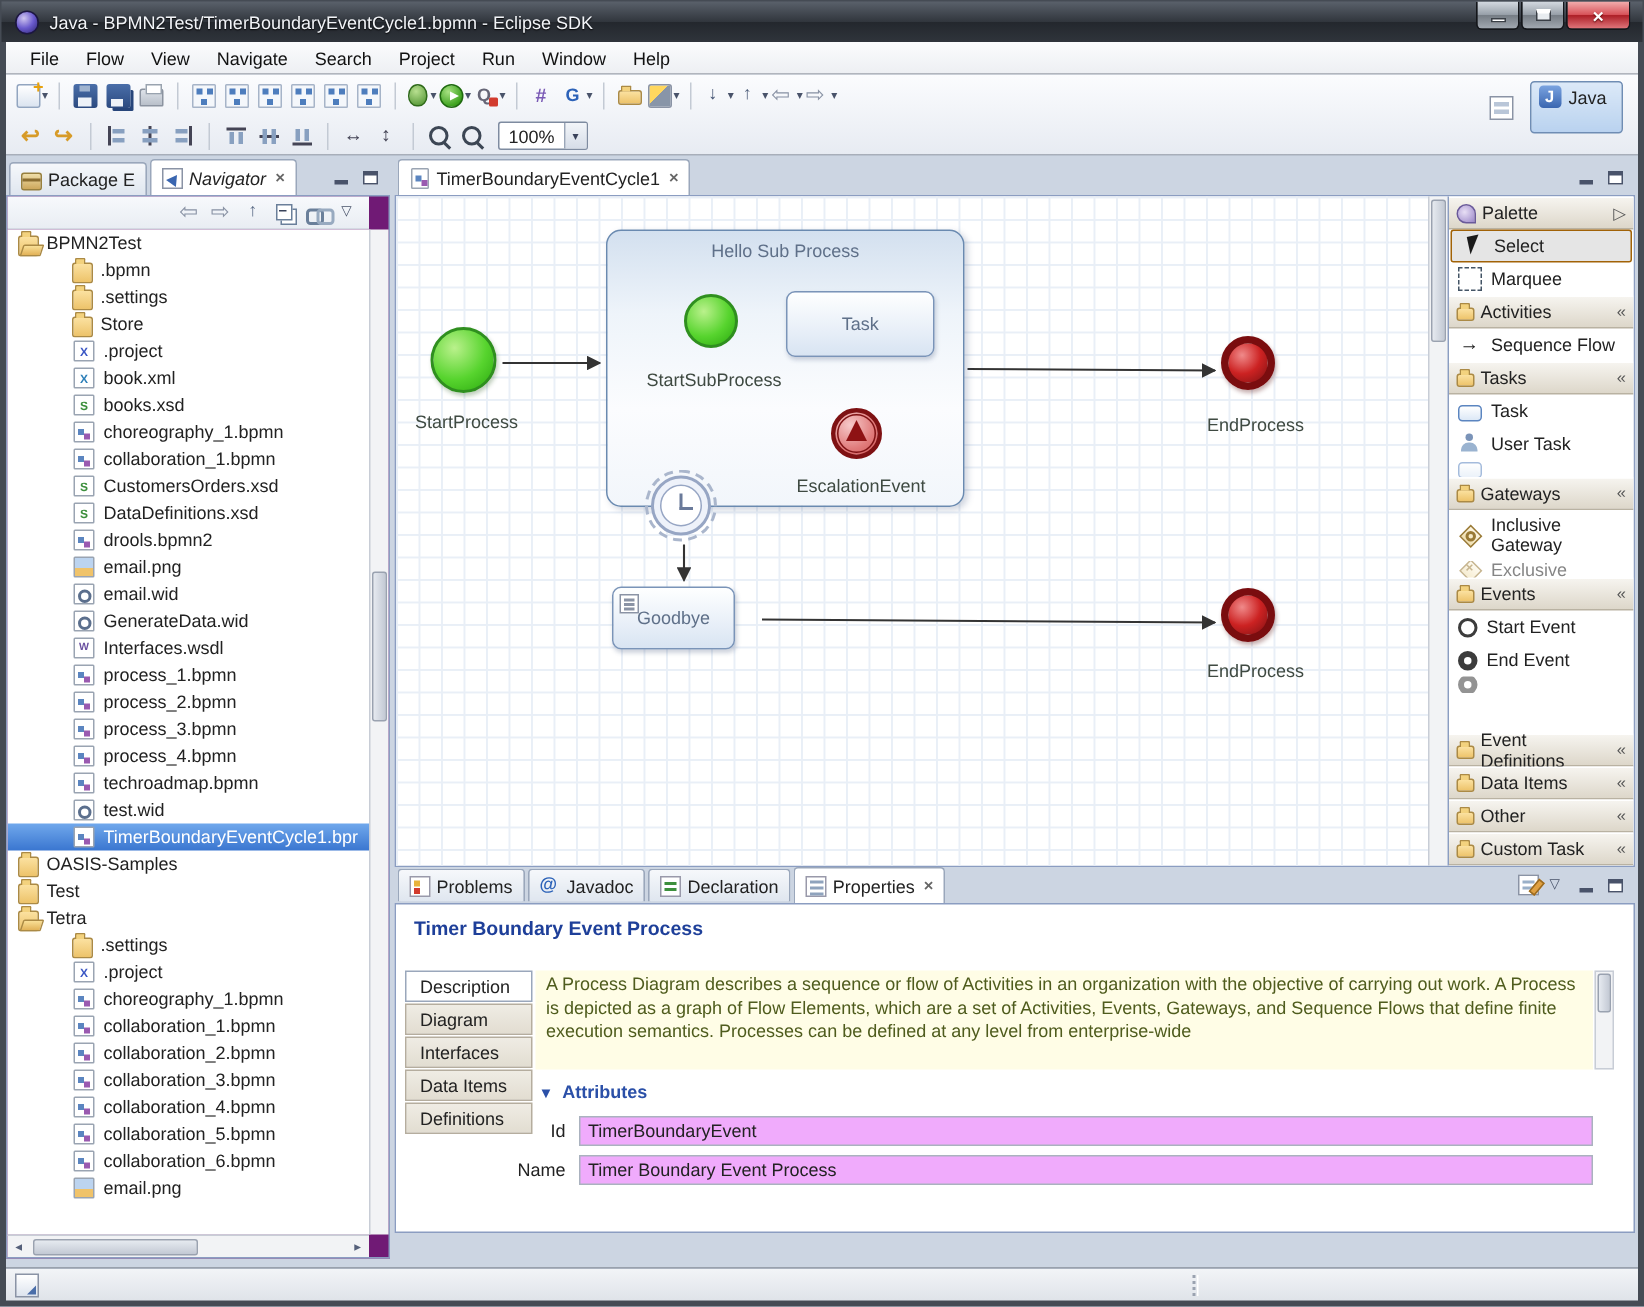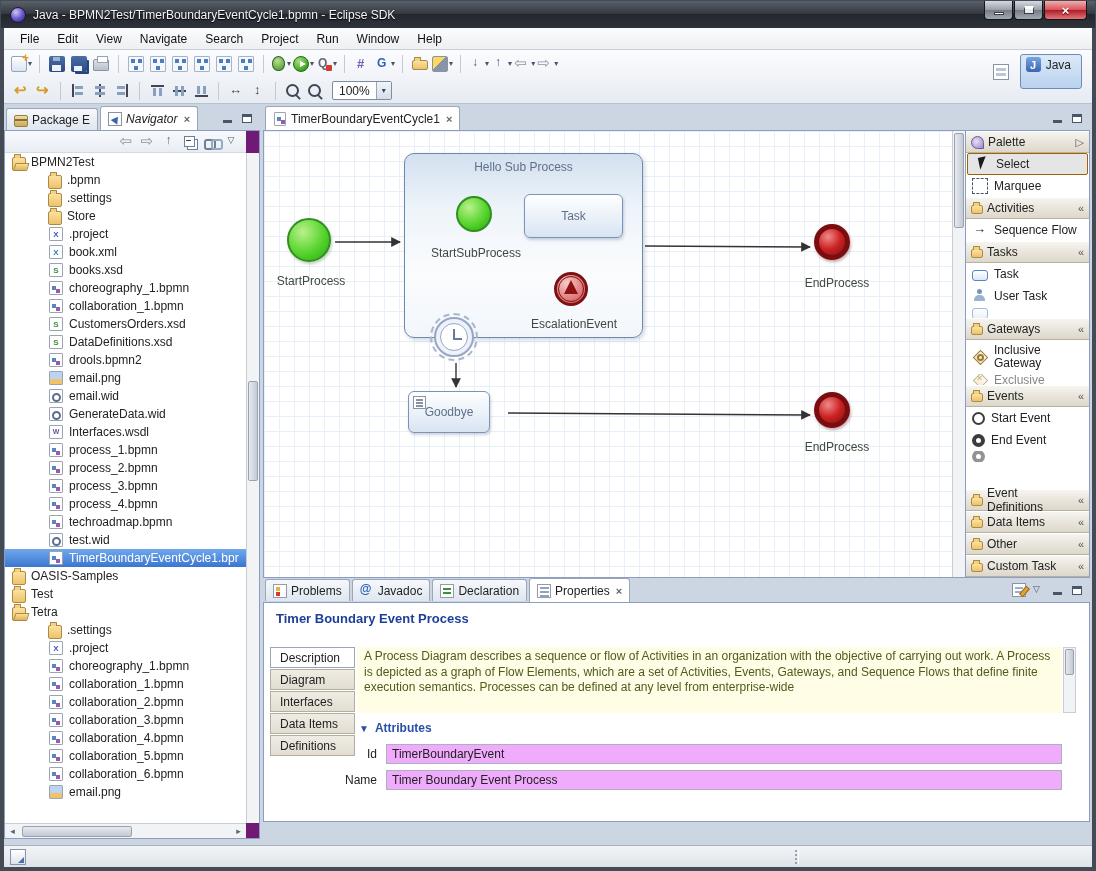--- a/index.html
+++ b/index.html
@@ -233,21 +233,21 @@
     <span class="wbtn close">
         <span class="g-wclose">×</span>
       </span>
   </span>
 </div>
 
 <div class="menubar">
 
     <span class="menu-item">File</span>
 
-    <span class="menu-item">Edit</span>
+    <span class="menu-item">Flow</span>
 
     <span class="menu-item">View</span>
 
     <span class="menu-item">Navigate</span>
 
     <span class="menu-item">Search</span>
 
     <span class="menu-item">Project</span>
 
     <span class="menu-item">Run</span>

